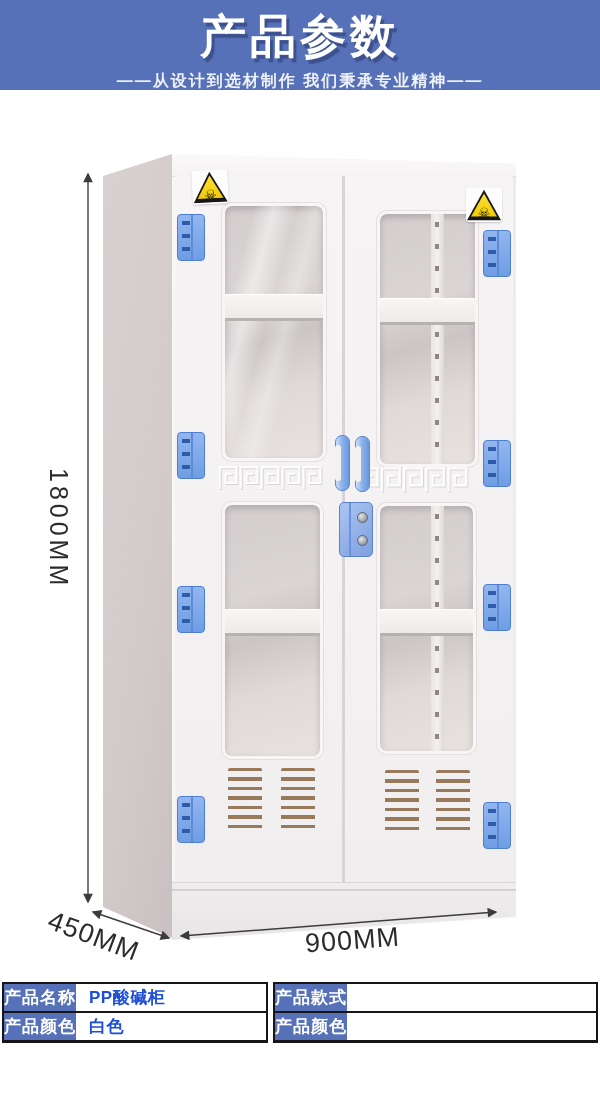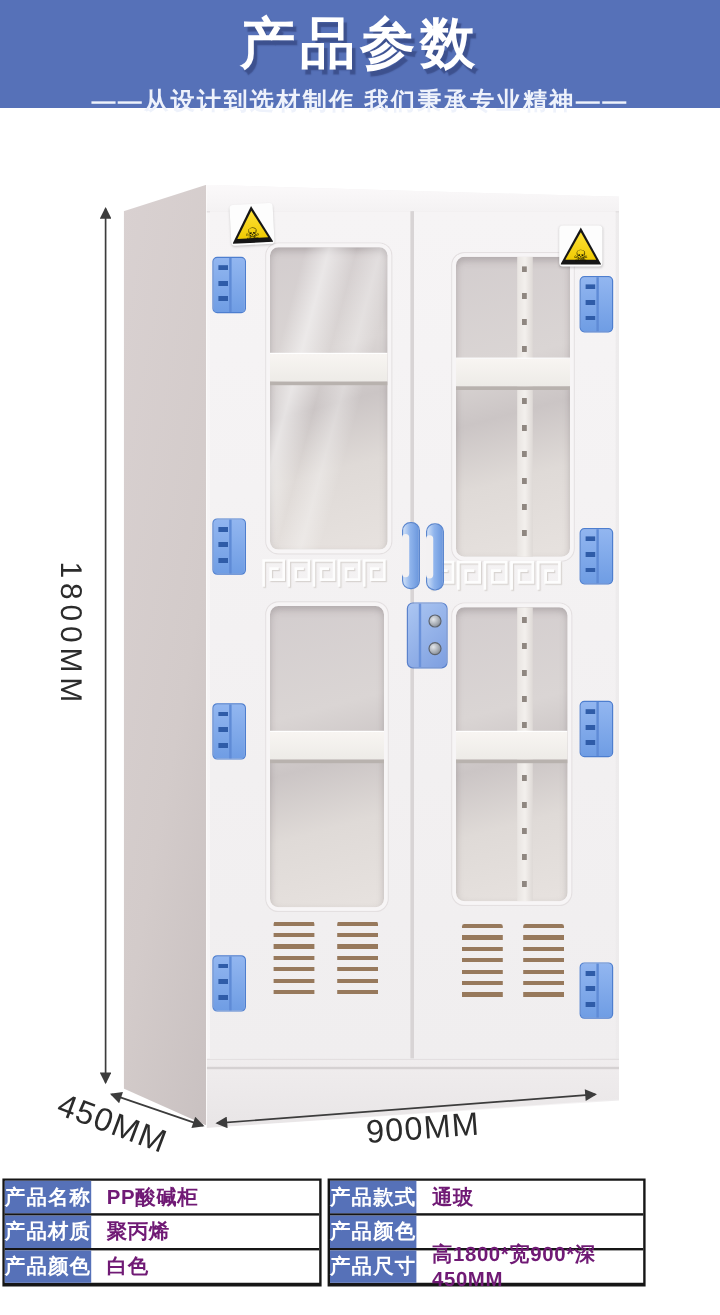--- a/index.html
+++ b/index.html
@@ -4,21 +4,21 @@
 <style>
   html,body{margin:0;padding:0;background:#fff;}
   .page{position:relative;width:600px;height:1096px;background:#fff;overflow:hidden;
         font-family:"Liberation Sans","DejaVu Sans",sans-serif;}
 
   
   .banner{position:absolute;left:0;top:0;width:600px;height:90px;background:#5671b8;
           display:flex;flex-direction:column;align-items:center;}
   .banner h1{margin:6px 0 0 0;font-size:46px;font-weight:800;color:#ffffff;letter-spacing:4px;
              text-shadow:3px 4px 1px rgba(30,42,90,.45);}
-  .banner .subtitle{margin-top:3px;font-size:20px;color:#eef2fb;letter-spacing:2px;font-weight:600;}
+  .banner .subtitle{margin-top:3px;font-size:16px;color:#eef2fb;letter-spacing:2px;font-weight:600;}
 
   
   .figure{position:absolute;left:0;top:0;width:600px;height:1096px;pointer-events:none;}
   .side-panel{position:absolute;left:103px;top:154px;width:69px;height:784px;
               background:linear-gradient(100deg,#d9d1d1 0%,#d3cbca 60%,#c9c1c1 100%);
               clip-path:polygon(0 22px,100% 0,100% 100%,0 753px);}
   .front{position:absolute;left:172px;top:154px;width:344px;height:786px;
          background:linear-gradient(to right,#f8f6f7,#f2f0f1 12%,#f5f3f4 88%,#edebec);
          clip-path:polygon(0 0,100% 10px,100% 763px,0 786px);}
   .top-cap{position:absolute;left:0;top:0;right:0;height:22px;
@@ -96,27 +96,27 @@
   .dims{position:absolute;left:0;top:0;width:600px;height:1096px;}
   .dim-label{position:absolute;color:#2b2b2b;font-weight:500;}
   .dim-h{left:44px;top:468px;writing-mode:vertical-rl;text-orientation:mixed;
          font-size:25px;letter-spacing:4px;}
   .dim-w{left:305px;top:925px;font-size:27px;letter-spacing:1px;transform:rotate(-4.3deg);}
   .dim-d{left:46px;top:921px;font-size:27px;letter-spacing:1px;transform:rotate(20.5deg);}
 
   
   .spec-table{position:absolute;top:982px;border:2px solid #161616;border-bottom-width:3px;
               background:#fff;box-sizing:border-box;}
-  .spec-left{left:2px;width:266px;} .spec-right{left:273px;width:265px;}
-  .spec-row{display:flex;height:27px;border-bottom:2px solid #161616;}
+  .spec-left{left:2px;width:266px;} .spec-right{left:273px;width:325px;}
+  .spec-row{display:flex;height:27px;border-bottom:2px solid #161616;text-align:center;}
   .spec-row:last-child{border-bottom:none;}
   .cell{display:flex;align-items:center;font-size:17px;}
   .cell.label{width:72px;justify-content:center;background:#5671b8;color:#ffffff;
               font-weight:700;letter-spacing:1px;flex:none;}
-  .cell.value{flex:1;padding-left:13px;color:#701a75;font-weight:700;letter-spacing:.5px;}
+  .cell.value{flex:1;padding-left:13px;color:#1d4ed8;font-weight:700;letter-spacing:.5px;}
 </style>
 </head>
 <body>
 
 <div class="page">
 
   <header class="banner">
     <h1>产品参数</h1>
     <div class="subtitle">——从设计到选材制作 我们秉承专业精神——</div>
   </header>
@@ -258,36 +258,27 @@
       <div class="dim-label dim-d">450MM</div>
     </div>
   </div>
 
   <div class="spec-table spec-left">
     <div class="spec-row">
       <div class="cell label">产品名称</div>
       <div class="cell value">PP酸碱柜</div>
     </div>
     <div class="spec-row">
-      <div class="cell label">产品材质</div>
-      <div class="cell value">聚丙烯</div>
-    </div>
-    <div class="spec-row">
       <div class="cell label">产品颜色</div>
       <div class="cell value">白色</div>
     </div>
   </div>
 
   <div class="spec-table spec-right">
     <div class="spec-row">
       <div class="cell label">产品款式</div>
-      <div class="cell value">通玻</div>
     </div>
     <div class="spec-row">
       <div class="cell label">产品颜色</div>
     </div>
-    <div class="spec-row">
-      <div class="cell label">产品尺寸</div>
-      <div class="cell value">高1800*宽900*深450MM</div>
-    </div>
   </div>
 
 </div>
 
 </body></html>

